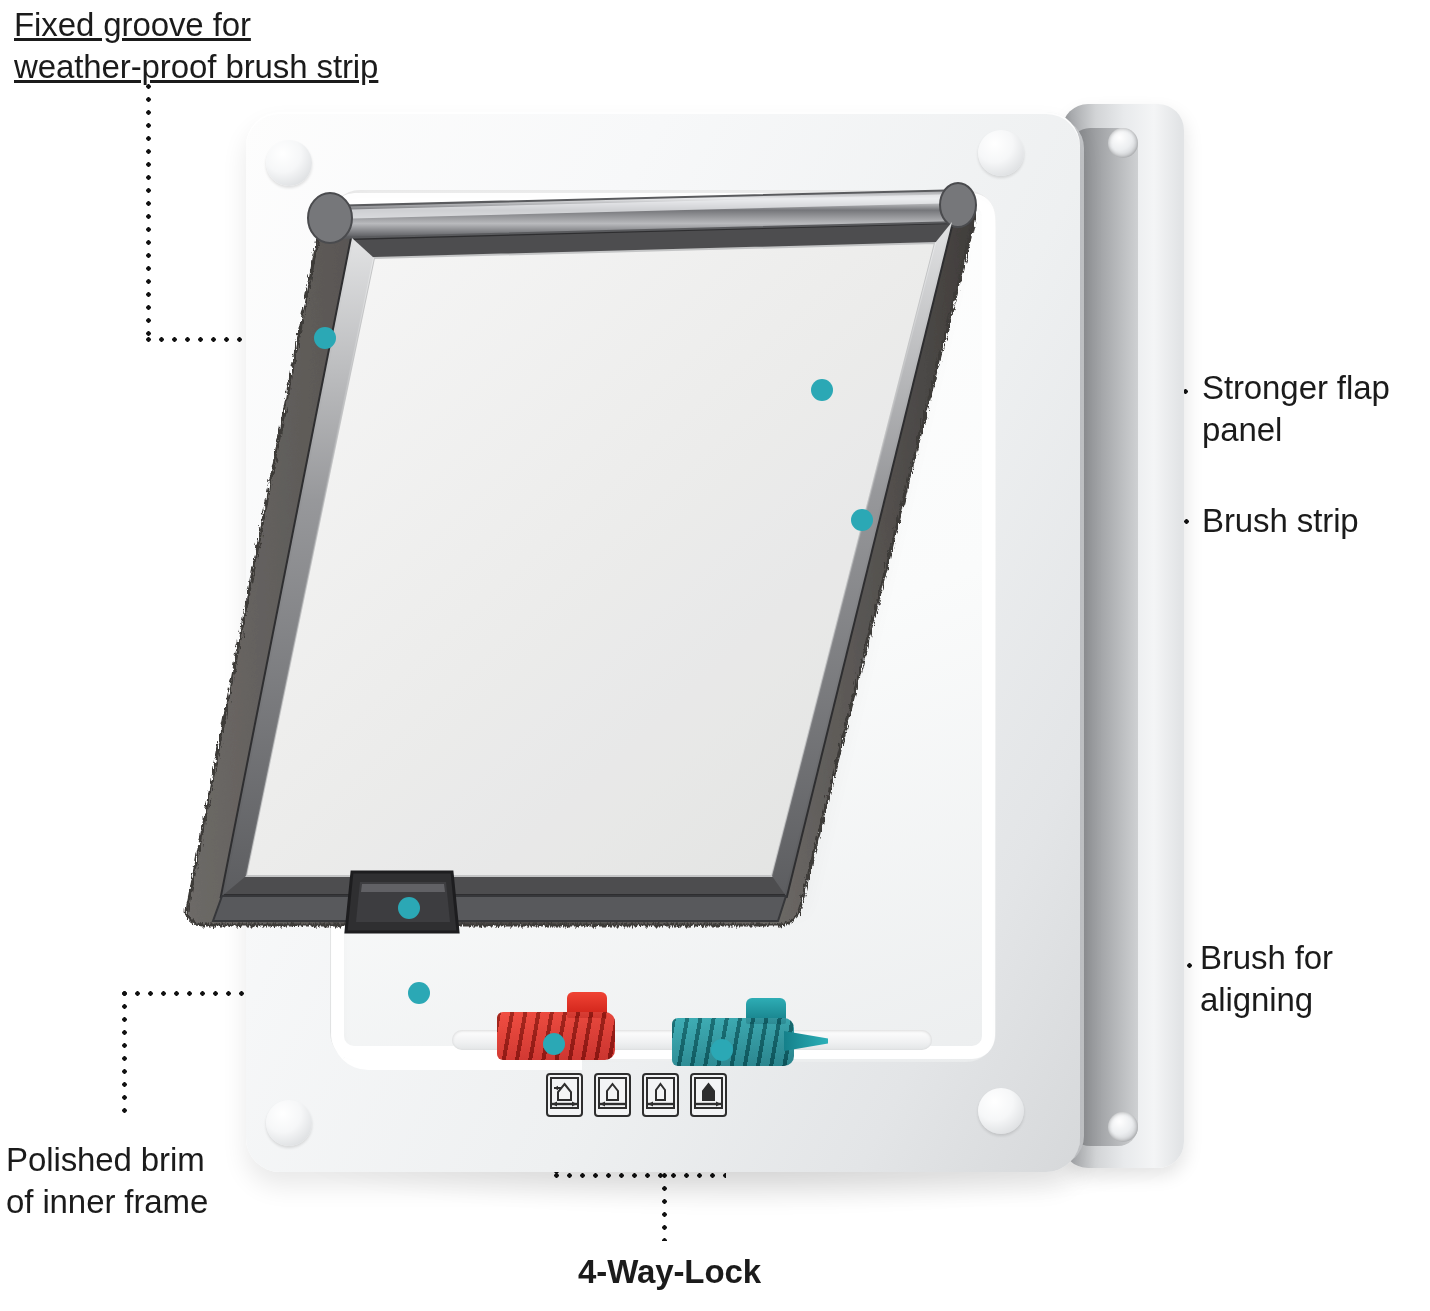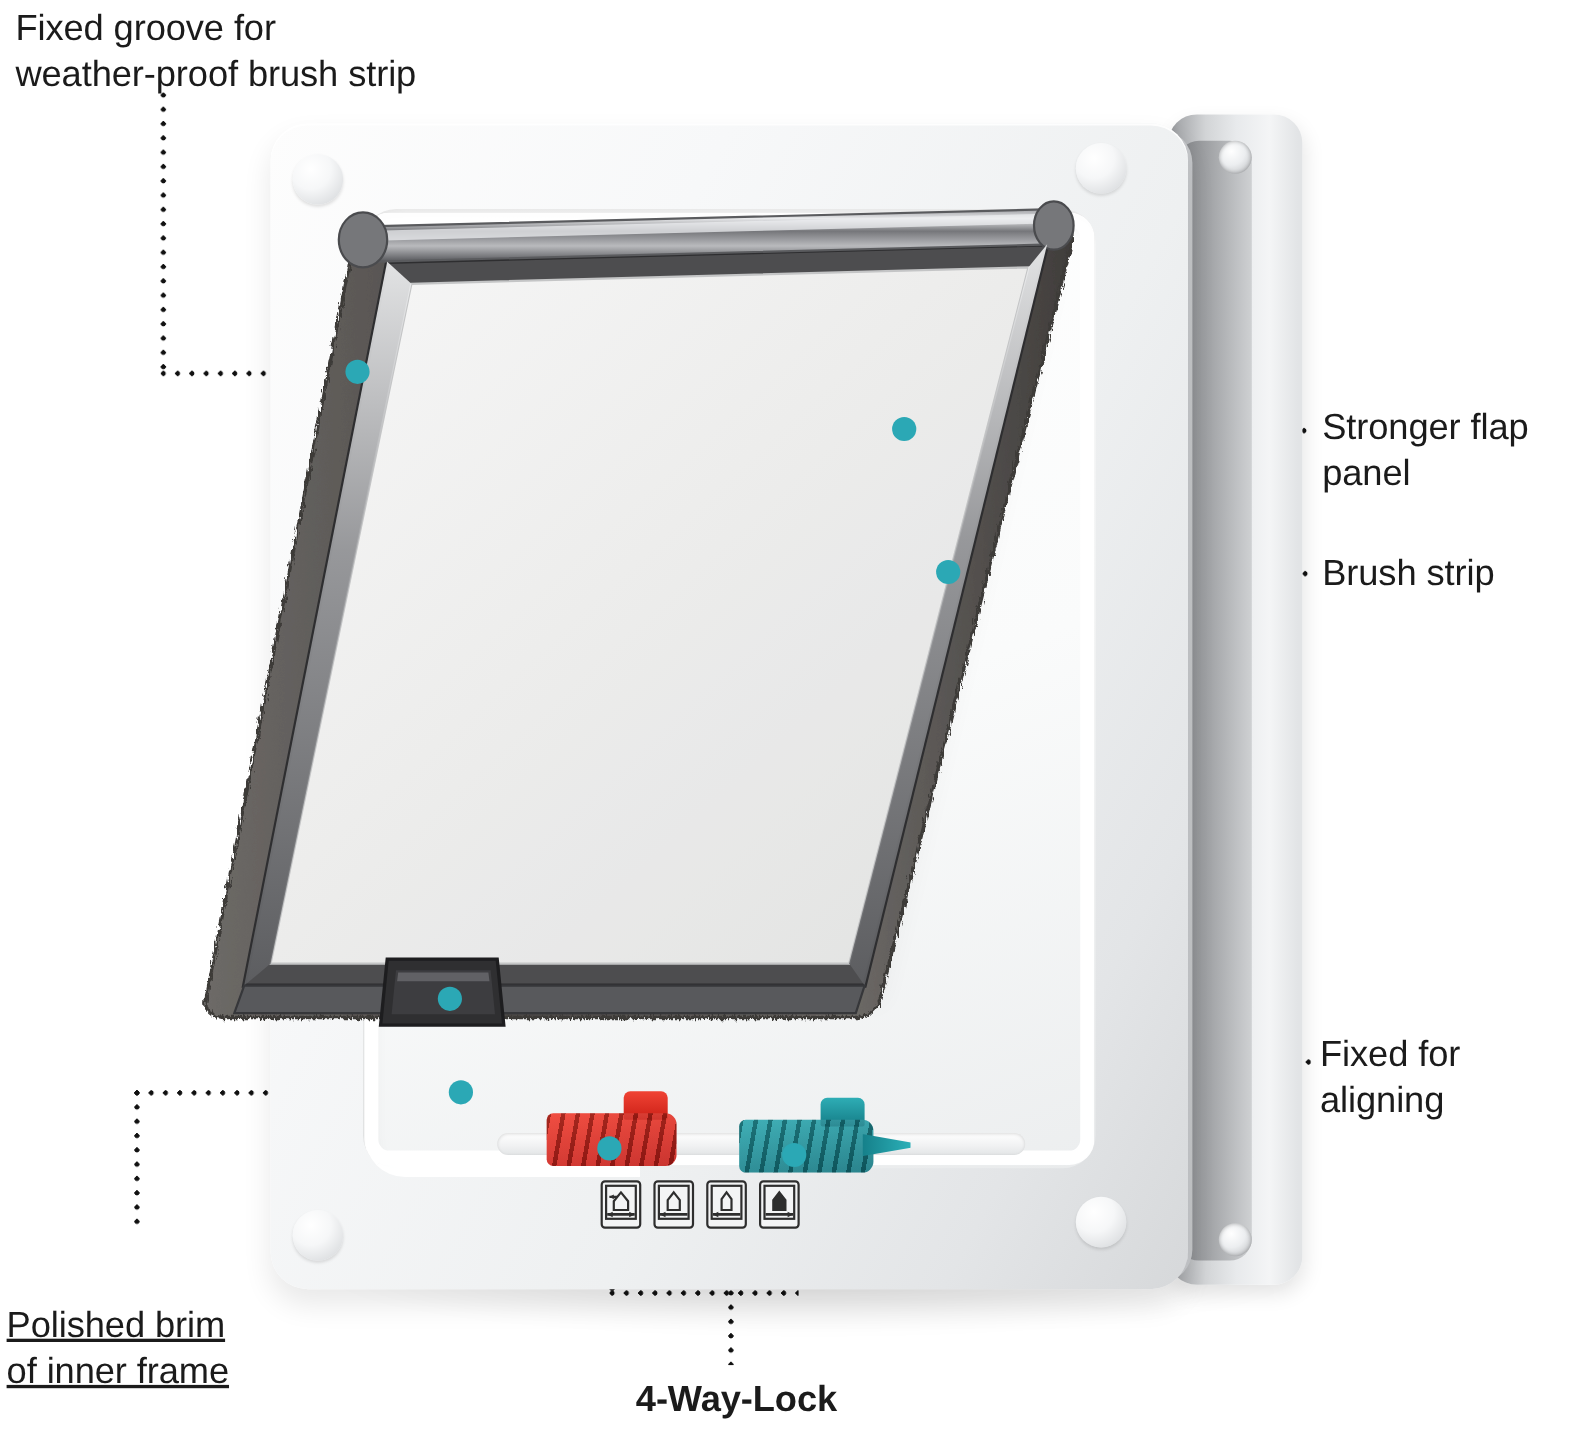--- a/index.html
+++ b/index.html
@@ -19,25 +19,25 @@
   
   .callout {
     position: absolute;
     font-size: 33px;
     line-height: 1.26;
     color: #1b1b1b;
     letter-spacing: -0.1px;
     white-space: pre-line;
     font-weight: 400;
   }
-  #label-groove    { left: 14px;   top: 4px;    width: 470px; }
+  #label-groove    { left: 14px;   top: 4px;    width: 470px; text-decoration: underline; }
   #label-flap      { left: 1202px; top: 367px;  width: 230px; }
   #label-brush     { left: 1202px; top: 500px;  width: 230px; }
   #label-magnet    { left: 1200px; top: 937px;  width: 230px; }
-  #label-brim      { left: 6px;    top: 1183px; width: 300px; text-decoration: underline; }
+  #label-brim      { left: 6px;    top: 1139px; width: 300px; }
   #label-lock      { left: 578px;  top: 1251px; width: 260px; font-weight: bold; }
 
   
   .lead-h, .lead-v {
     position: absolute;
   }
   .lead-h {
     height: 5px;
     background-image: radial-gradient(circle at 2.5px 2.5px, #111 2.1px, rgba(0,0,0,0) 2.4px);
     background-size: 13px 5px;
@@ -419,17 +419,17 @@
 <div class="dot" style="left:398px; top:897px;"></div>
 <div class="dot" style="left:408px; top:982px;"></div>
 <div class="dot" style="left:543px; top:1033px;"></div>
 <div class="dot" style="left:711px; top:1039px;"></div>
 
 <div class="callout" id="label-groove">Fixed groove for
 weather-proof brush strip</div>
 <div class="callout" id="label-flap">Stronger flap
 panel</div>
 <div class="callout" id="label-brush">Brush strip</div>
-<div class="callout" id="label-magnet">Fixed for
+<div class="callout" id="label-magnet">Brush for
 aligning</div>
 <div class="callout" id="label-brim">Polished brim
 of inner frame</div>
 <div class="callout" id="label-lock">4-Way-Lock</div>
 
 </body></html>

